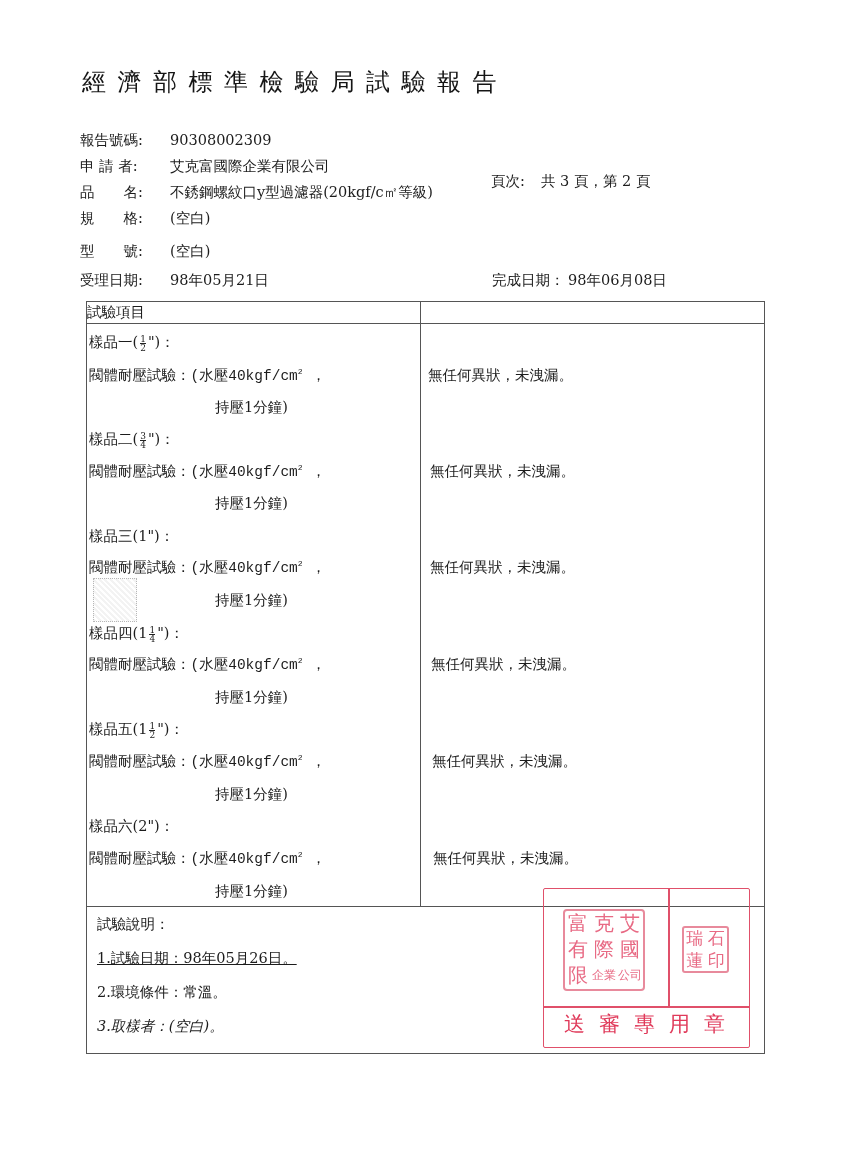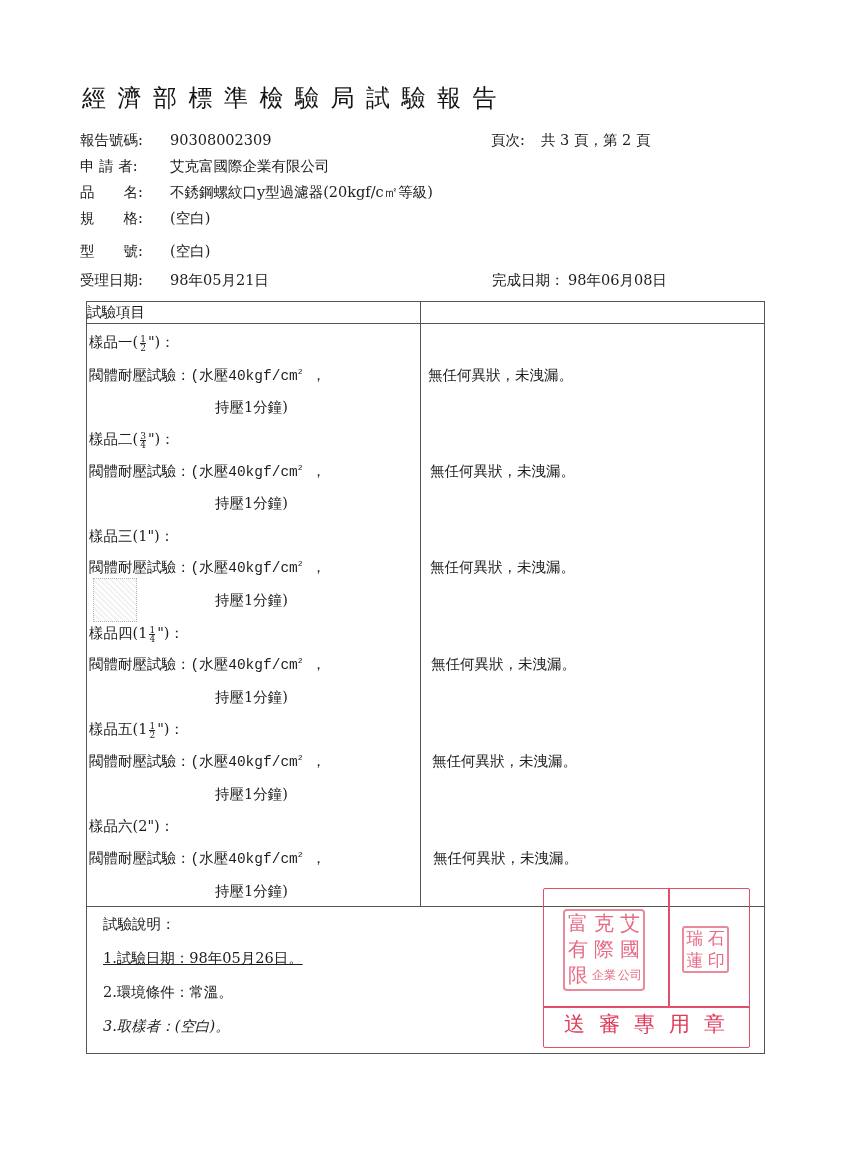--- a/index.html
+++ b/index.html
@@ -2,21 +2,21 @@
 <html><head>
 <meta charset="utf-8">
 <style>
   html, body { margin: 0; padding: 0; }
   body {
     width: 844px; height: 1159px; background: #ffffff; position: relative;
     font-family: "DejaVu Serif", "Liberation Serif", serif; color: #1c1c1c; overflow: hidden;
   }
   .title {
     position: absolute; left: 82px; top: 66px;
-    font-size: 24px; letter-spacing: 11.5px; font-weight: normal; color: #151515; margin-top: 16px;
+    font-size: 24px; letter-spacing: 11.5px; font-weight: normal; color: #151515;
   }
   .meta { position: absolute; font-size: 14.5px; white-space: nowrap; }
   .meta .lbl { display: inline-block; width: 90px; }
 
   .tbl {
     position: absolute; left: 86px; top: 301px; width: 679px; height: 753px;
     border: 1px solid #555; box-sizing: border-box;
   }
   .tbl-head {
     position: absolute; left: 0; top: 0; width: 100%; height: 22px;
@@ -30,21 +30,21 @@
   .sample-name { position: absolute; left: 2px; font-size: 14.5px; white-space: nowrap; }
   .test-line { position: absolute; left: 2px; font-size: 14.5px; white-space: nowrap; font-family: Liberation Mono, monospace; }
   .hold-line { position: absolute; left: 128px; font-size: 14.5px; white-space: nowrap; }
   .result-line { position: absolute; font-size: 14.5px; white-space: nowrap; }
   .frac { font-size: 9px; display: inline-block; vertical-align: middle; line-height: 8px; text-align: center; margin: 0 2px; }
   .frac span { display: block; }
   .frac .bar { border-top: 1px solid #222; }
   sup.sq { font-size: 8px; vertical-align: 6px; }
 
   .notes-divider { position: absolute; left: 0; top: 604px; width: 100%; height: 1px; background: #555; }
-  .note { position: absolute; left: 16px; font-size: 14.5px; white-space: nowrap; }
+  .note { position: absolute; left: 10px; font-size: 14.5px; white-space: nowrap; }
 
   .smudge {
     position: absolute; left: 93px; top: 578px; width: 42px; height: 42px;
     border: 1px dotted #999; background:
       repeating-linear-gradient(45deg, #eee 0 2px, #fff 2px 4px);
     opacity: 0.7;
   }
 
   .stamp {
     position: absolute; left: 543px; top: 888px; width: 207px; height: 160px;
@@ -71,21 +71,21 @@
 </style>
 </head>
 <body>
 
 <div class="title">經濟部標準檢驗局試驗報告</div>
 
 <div class="meta" style="left:80px; top:131px;">
   <span class="lbl">報告號碼:</span><span>90308002309</span>
 </div>
 <div class="meta" style="left:491px; top:131px;">
-  <span style="display:inline-block;width:50px;">頁次:</span><span>共 3 頁，第 2 頁</span>
+  <span style="display:inline-block;width:50px;margin-top:41px;">頁次:</span><span>共 3 頁，第 2 頁</span>
 </div>
 <div class="meta" style="left:80px; top:157px;">
   <span class="lbl">申 請 者:</span><span>艾克富國際企業有限公司</span>
 </div>
 <div class="meta" style="left:80px; top:183px;">
   <span class="lbl">品　　名:</span><span>不銹鋼螺紋口y型過濾器(20kgf/c㎡等級)</span>
 </div>
 <div class="meta" style="left:80px; top:209px;">
   <span class="lbl">規　　格:</span><span>(空白)</span>
 </div>

